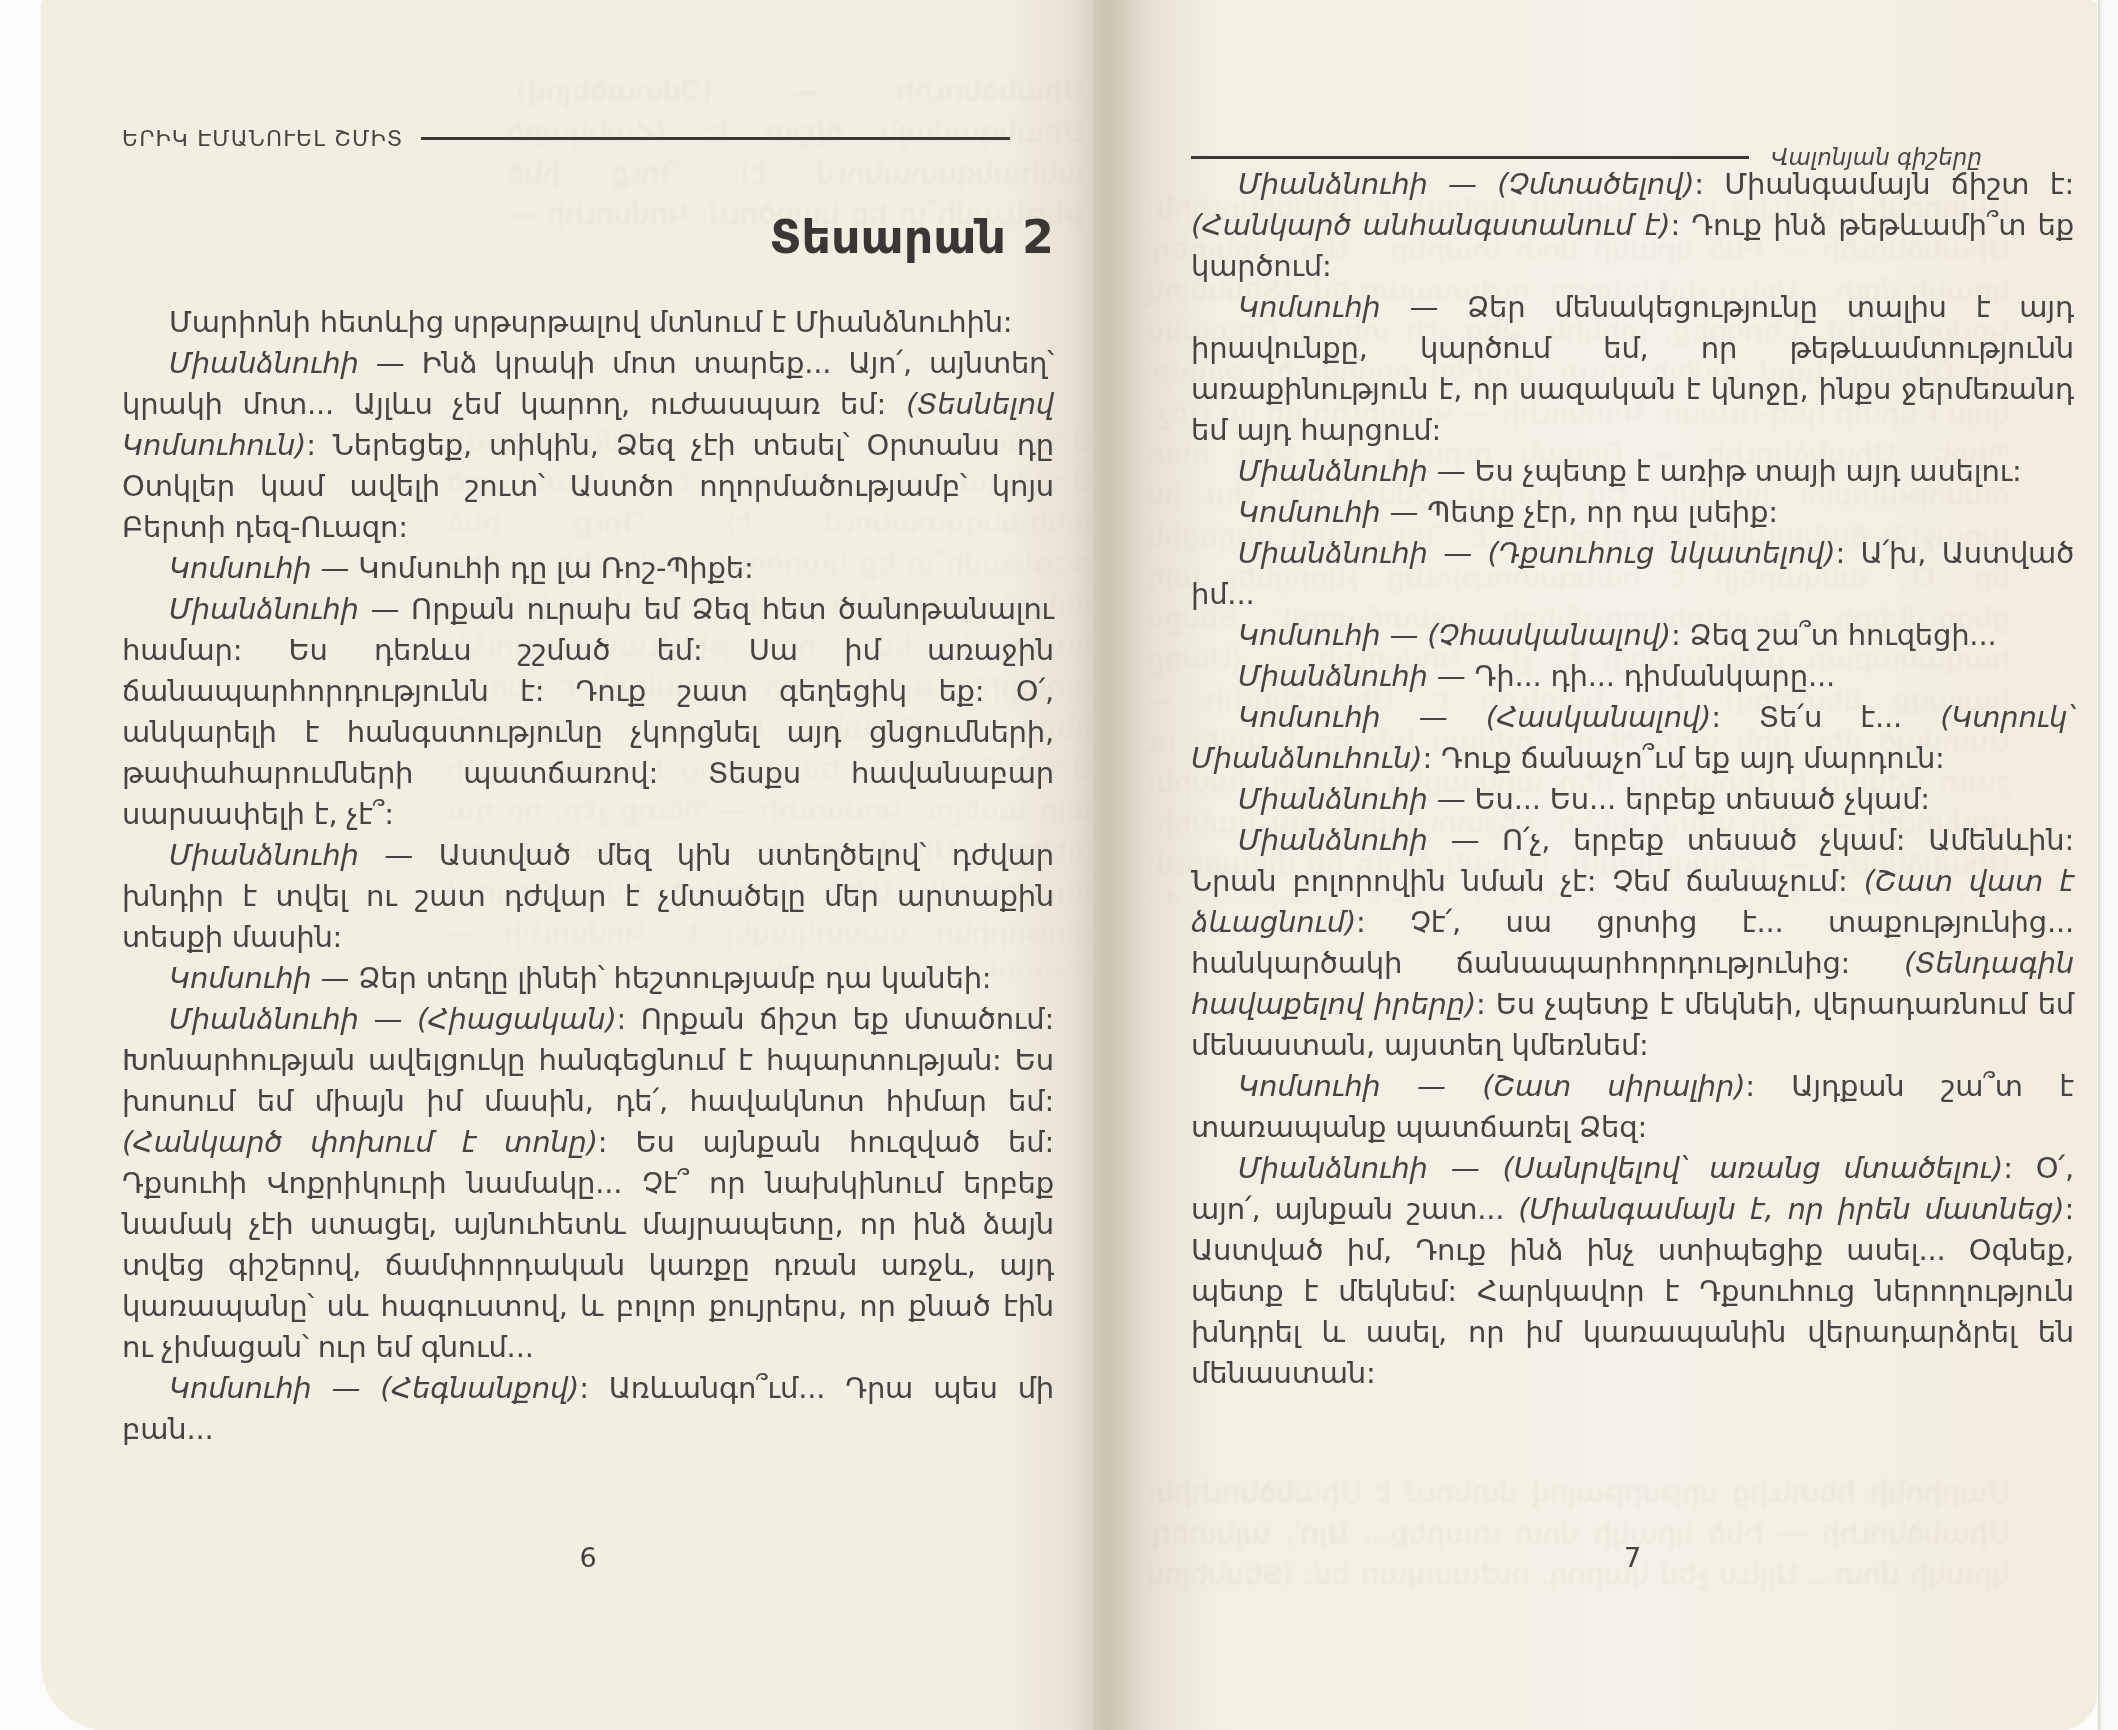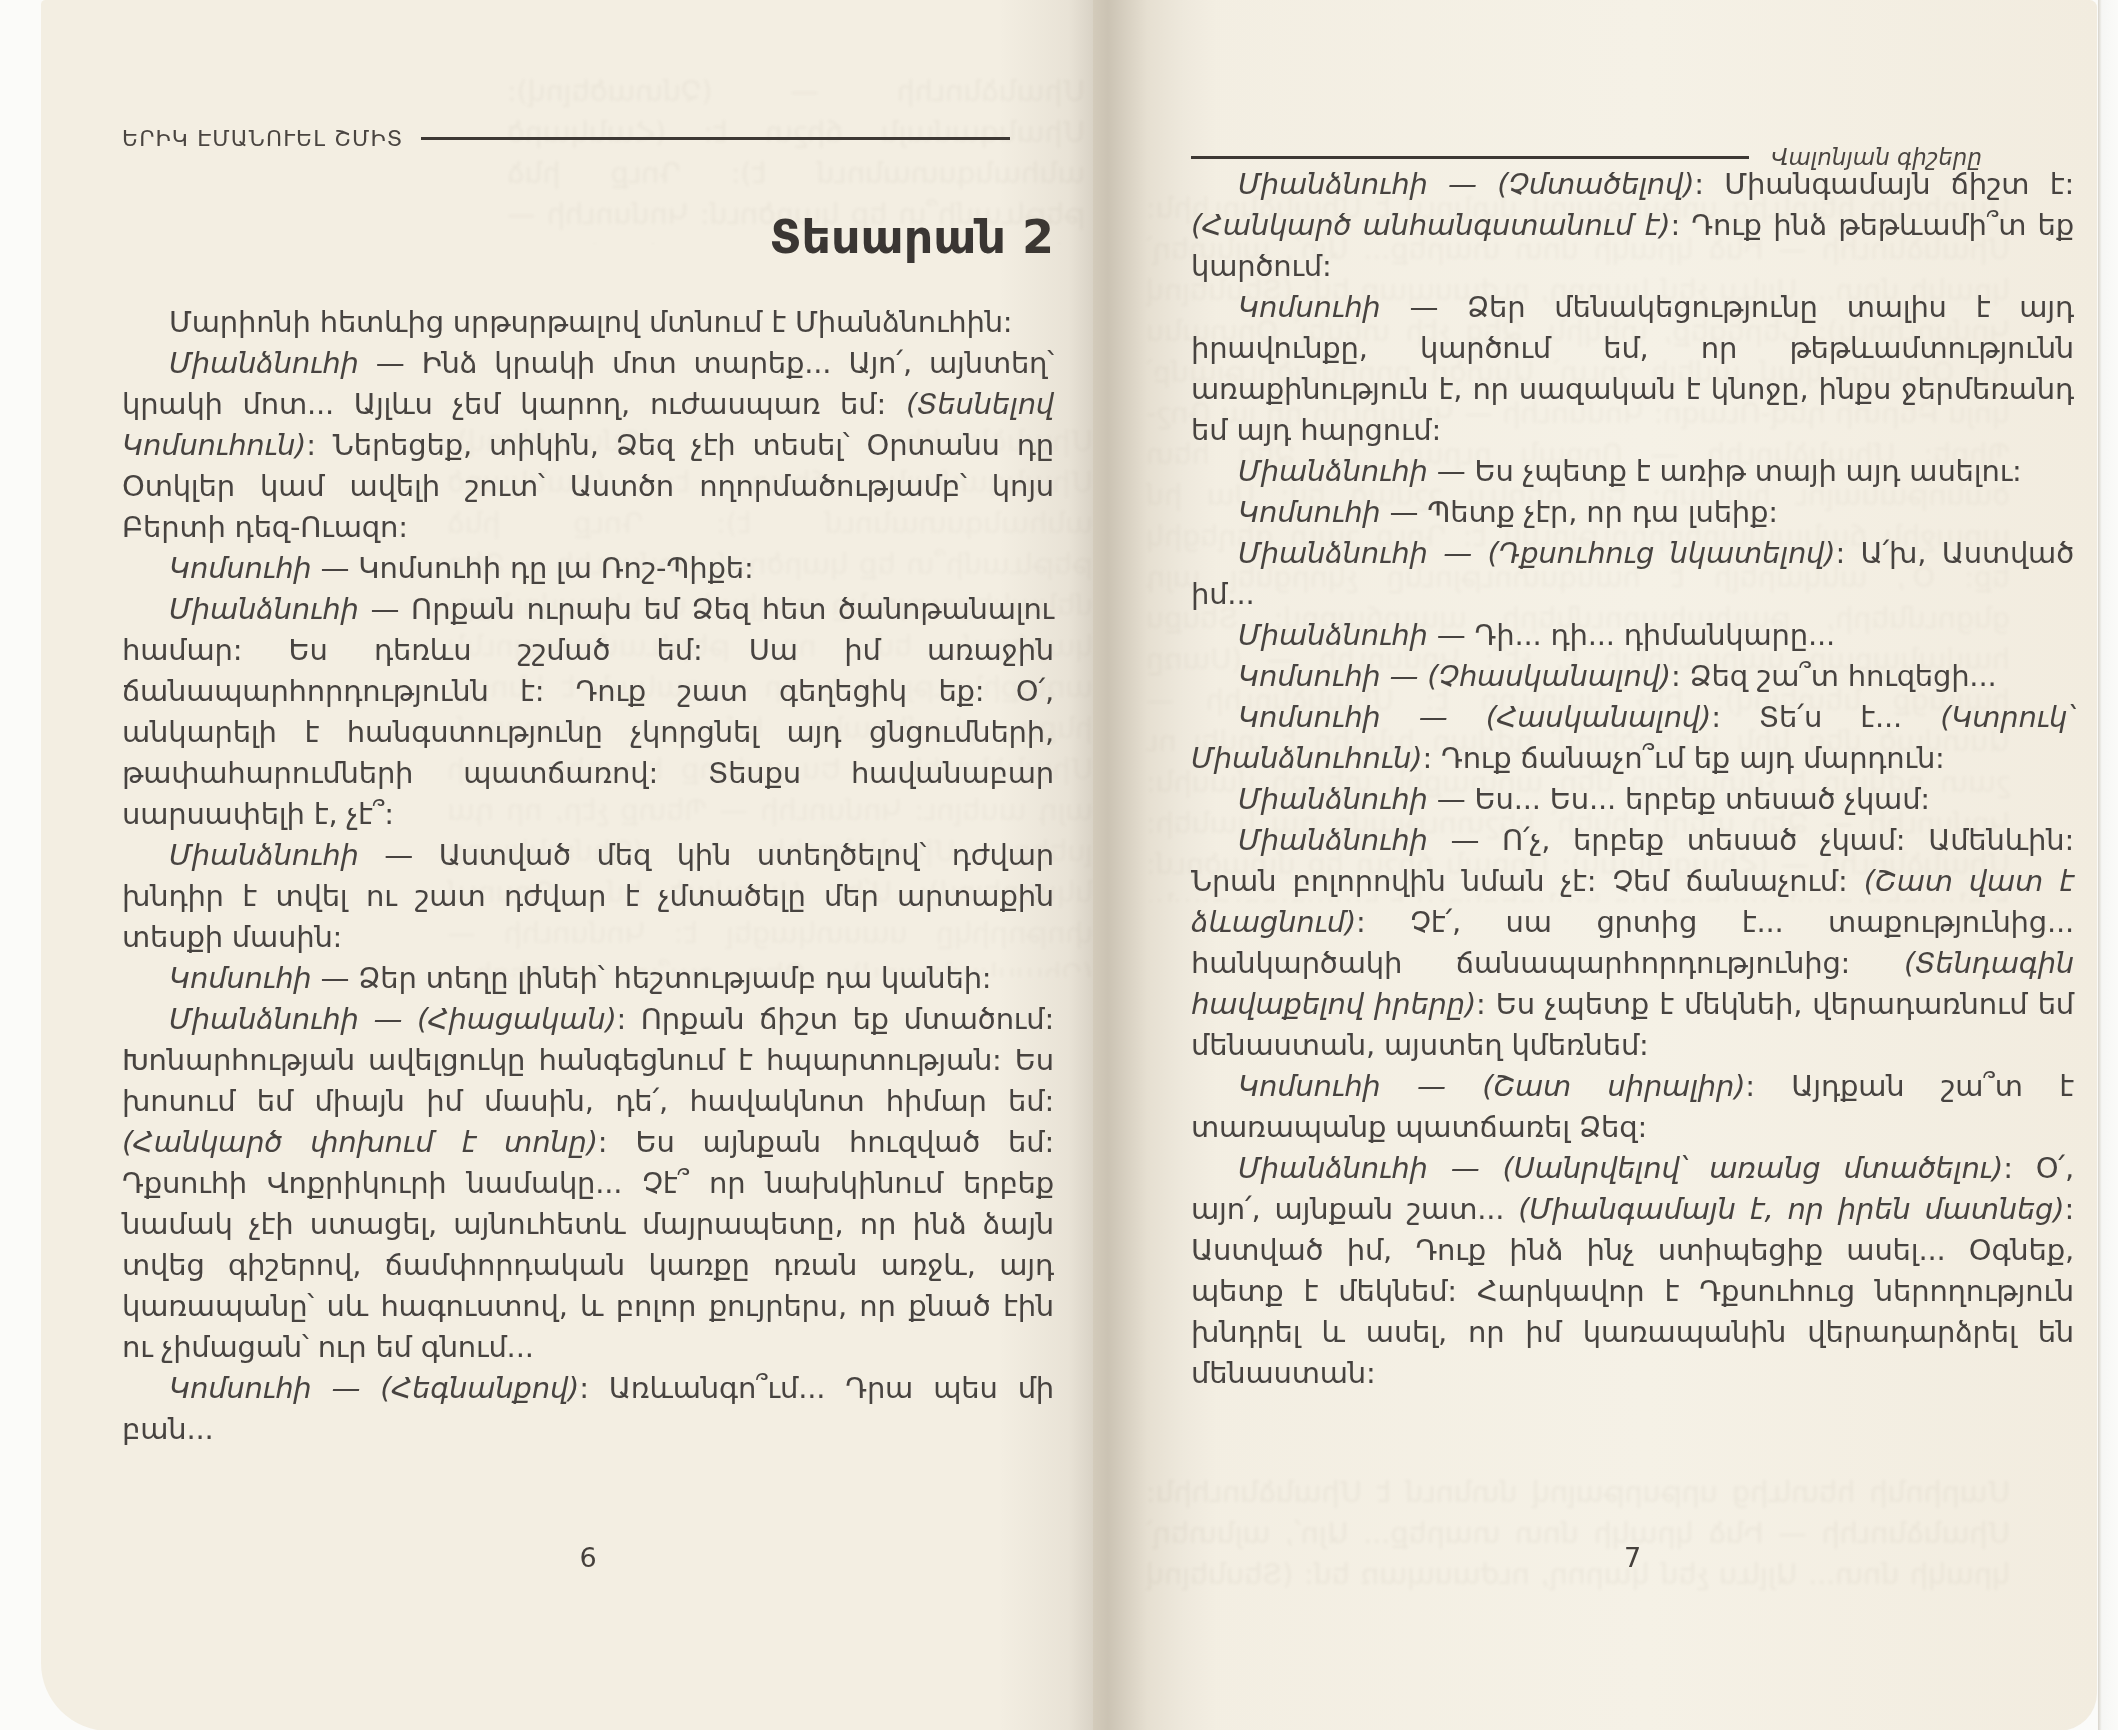--- a/index.html
+++ b/index.html
@@ -124,22 +124,22 @@
       <span class="rule"></span>
       <span class="label">Վալոնյան գիշերը</span>
     </div>
 
     <div class="body-col body-right">
         <p><span class="it">Միանձնուհի — (Չմտածելով)</span><span>: Միանգամայն ճիշտ է: </span><span class="it">(Հանկարծ անհանգստանում է)</span><span>: Դուք ինձ թեթևամի՞տ եք կարծում:</span></p>
         <p><span class="it">Կոմսուհի</span><span> — Ձեր մենակեցությունը տալիս է այդ իրավունքը, կարծում եմ, որ թեթևամտությունն առաքինություն է, որ սազական է կնոջը, ինքս ջերմեռանդ եմ այդ հարցում:</span></p>
         <p><span class="it">Միանձնուհի</span><span> — Ես չպետք է առիթ տայի այդ ասելու:</span></p>
         <p><span class="it">Կոմսուհի</span><span> — Պետք չէր, որ դա լսեիք:</span></p>
         <p><span class="it">Միանձնուհի — (Դքսուհուց նկատելով)</span><span>: Ա՛խ, Աստված իմ...</span></p>
+        <p><span class="it">Կոմսուհի — (Չհասկանալով)</span><span>: Ձեզ շա՞տ հուզեցի...</span></p>
         <p><span class="it">Միանձնուհի</span><span> — Դի... դի... դիմանկարը...</span></p>
-        <p><span class="it">Կոմսուհի — (Չհասկանալով)</span><span>: Ձեզ շա՞տ հուզեցի...</span></p>
         <p><span class="it">Կոմսուհի — (Հասկանալով)</span><span>: Տե՛ս է... </span><span class="it">(Կտրուկ՝ Միանձնուհուն)</span><span>: Դուք ճանաչո՞ւմ եք այդ մարդուն:</span></p>
         <p><span class="it">Միանձնուհի</span><span> — Ես... Ես... երբեք տեսած չկամ:</span></p>
         <p><span class="it">Միանձնուհի</span><span> — Ո՛չ, երբեք տեսած չկամ: Ամենևին: Նրան բոլորովին նման չէ: Չեմ ճանաչում: </span><span class="it">(Շատ վատ է ձևացնում)</span><span>: Չէ՛, սա ցրտից է... տաքությունից... հանկարծակի ճանապարհորդությունից: </span><span class="it">(Տենդագին հավաքելով իրերը)</span><span>: Ես չպետք է մեկնեի, վերադառնում եմ մենաստան, այստեղ կմեռնեմ:</span></p>
         <p><span class="it">Կոմսուհի — (Շատ սիրալիր)</span><span>: Այդքան շա՞տ է տառապանք պատճառել Ձեզ:</span></p>
         <p><span class="it">Միանձնուհի — (Սանրվելով՝ առանց մտածելու)</span><span>: Օ՛, այո՛, այնքան շատ... </span><span class="it">(Միանգամայն է, որ իրեն մատնեց)</span><span>: Աստված իմ, Դուք ինձ ինչ ստիպեցիք ասել... Օգնեք, պետք է մեկնեմ: Հարկավոր է Դքսուհուց ներողություն խնդրել և ասել, որ իմ կառապանին վերադարձրել են մենաստան:</span></p>
       </div>
 
     <div class="page-number pn-right">7</div>
   </div>
 

